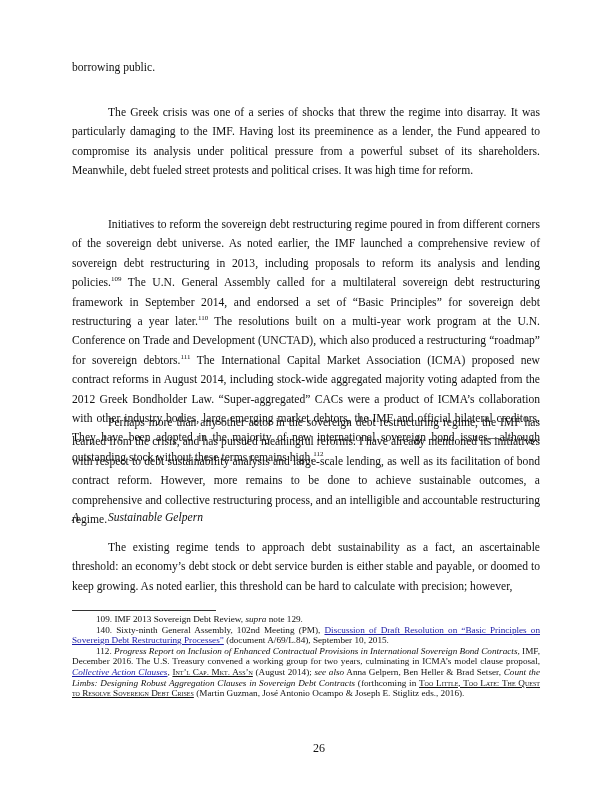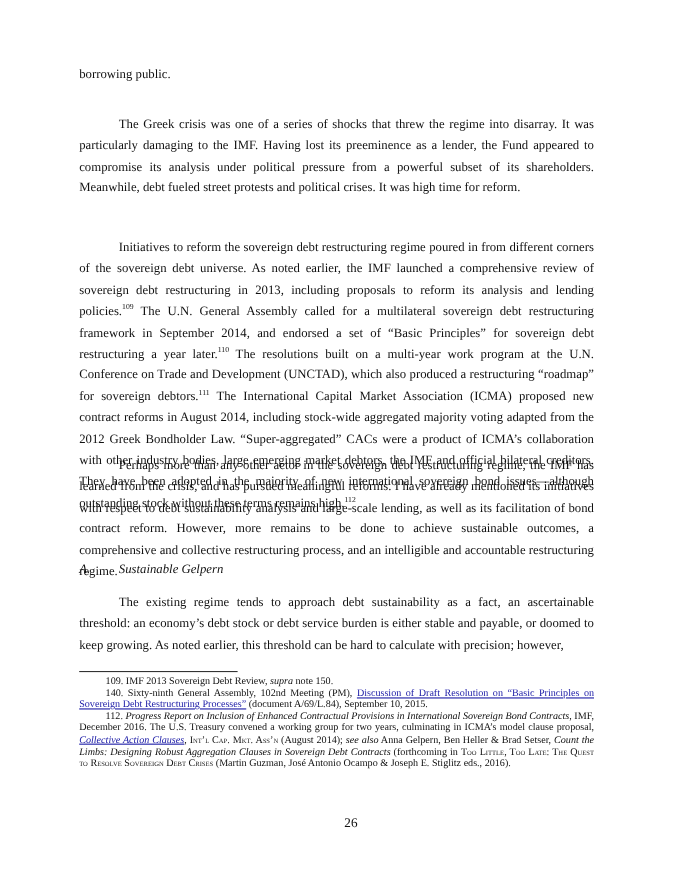--- a/index.html
+++ b/index.html
@@ -14,21 +14,21 @@
   .p4 { position: absolute; top: 413px; }
   .heading { position: absolute; top: 511px; font-size: 11.6px; font-style: italic; }
   .heading .letter { display: inline-block; width: 36px; }
   .p5 { position: absolute; top: 538px; }
   sup { font-size: 7px; line-height: 0; vertical-align: 5px; }
   .rule { position: absolute; top: 610px; left: 0; width: 144px; border-top: 0.8px solid #333; }
   .footnotes { position: absolute; top: 614px; left: 0; width: 468px;
                font-size: 9.2px; line-height: 10.6px; text-align: justify; }
   .fn { margin: 0; text-indent: 24px; }
   a.link { color: #1a1aa6; text-decoration: underline; }
-  .sc { font-variant: small-caps; }
+  .sc { font-variant: small-caps; text-decoration: underline; }
   .pagenum { position: absolute; top: 741px; left: 13px; width: 468px; text-align: center; font-size: 12px; }
 </style>
 </head>
 <body>
 
 <div class="page">
 
   <p class="body-text p1">borrowing public.</p>
 
   <p class="body-text indent p2">The Greek crisis was one of a series of shocks that threw the regime into disarray. It was particularly damaging to the IMF. Having lost its preeminence as a lender, the Fund appeared to compromise its analysis under political pressure from a powerful subset of its shareholders. Meanwhile, debt fueled street protests and political crises. It was high time for reform.</p>
@@ -37,21 +37,21 @@
 
   <p class="body-text indent p4">Perhaps more than any other actor in the sovereign debt restructuring regime, the IMF has learned from the crisis, and has pursued meaningful reforms. I have already mentioned its initiatives with respect to debt sustainability analysis and large-scale lending, as well as its facilitation of bond contract reform. However, more remains to be done to achieve sustainable outcomes, a comprehensive and collective restructuring process, and an intelligible and accountable restructuring regime.</p>
 
   <div class="heading"><span class="letter">A.</span><span>Sustainable Gelpern</span></div>
 
   <p class="body-text indent p5">The existing regime tends to approach debt sustainability as a fact, an ascertainable threshold: an economy’s debt stock or debt service burden is either stable and payable, or doomed to keep growing. As noted earlier, this threshold can be hard to calculate with precision; however,</p>
 
   <div class="rule"></div>
 
   <div class="footnotes">
-    <p class="fn"><span>109. IMF 2013 Sovereign Debt Review, </span><i>supra</i><span> note 150.</span></p>
+    <p class="fn"><span>109. IMF 2013 Sovereign Debt Review, </span><i>supra</i><span> note 129.</span></p>
 
     <p class="fn"><span>140. Sixty-ninth General Assembly, 102nd Meeting (PM), </span><a class="link">Discussion of Draft Resolution on “Basic Principles on Sovereign Debt Restructuring Processes”</a><span> (document A/69/L.84), September 10, 2015.</span></p>
 
 
     <p class="fn"><span>112. </span><i>Progress Report on Inclusion of Enhanced Contractual Provisions in International Sovereign Bond Contracts</i><span>, IMF, December 2016. The U.S. Treasury convened a working group for two years, culminating in ICMA’s model clause proposal, </span><a class="link" style="font-style:italic">Collective Action Clauses</a><span>, </span><span class="sc">Int’l Cap. Mkt. Ass’n</span><span> (August 2014); </span><i>see also</i><span> Anna Gelpern, Ben Heller &amp; Brad Setser, </span><i>Count the Limbs: Designing Robust Aggregation Clauses in Sovereign Debt Contracts</i><span> (forthcoming in </span><span class="sc">Too Little, Too Late: The Quest to Resolve Sovereign Debt Crises</span><span> (Martin Guzman, José Antonio Ocampo &amp; Joseph E. Stiglitz eds., 2016).</span></p>
   </div>
 
   <div class="pagenum">26</div>
 </div>
 

